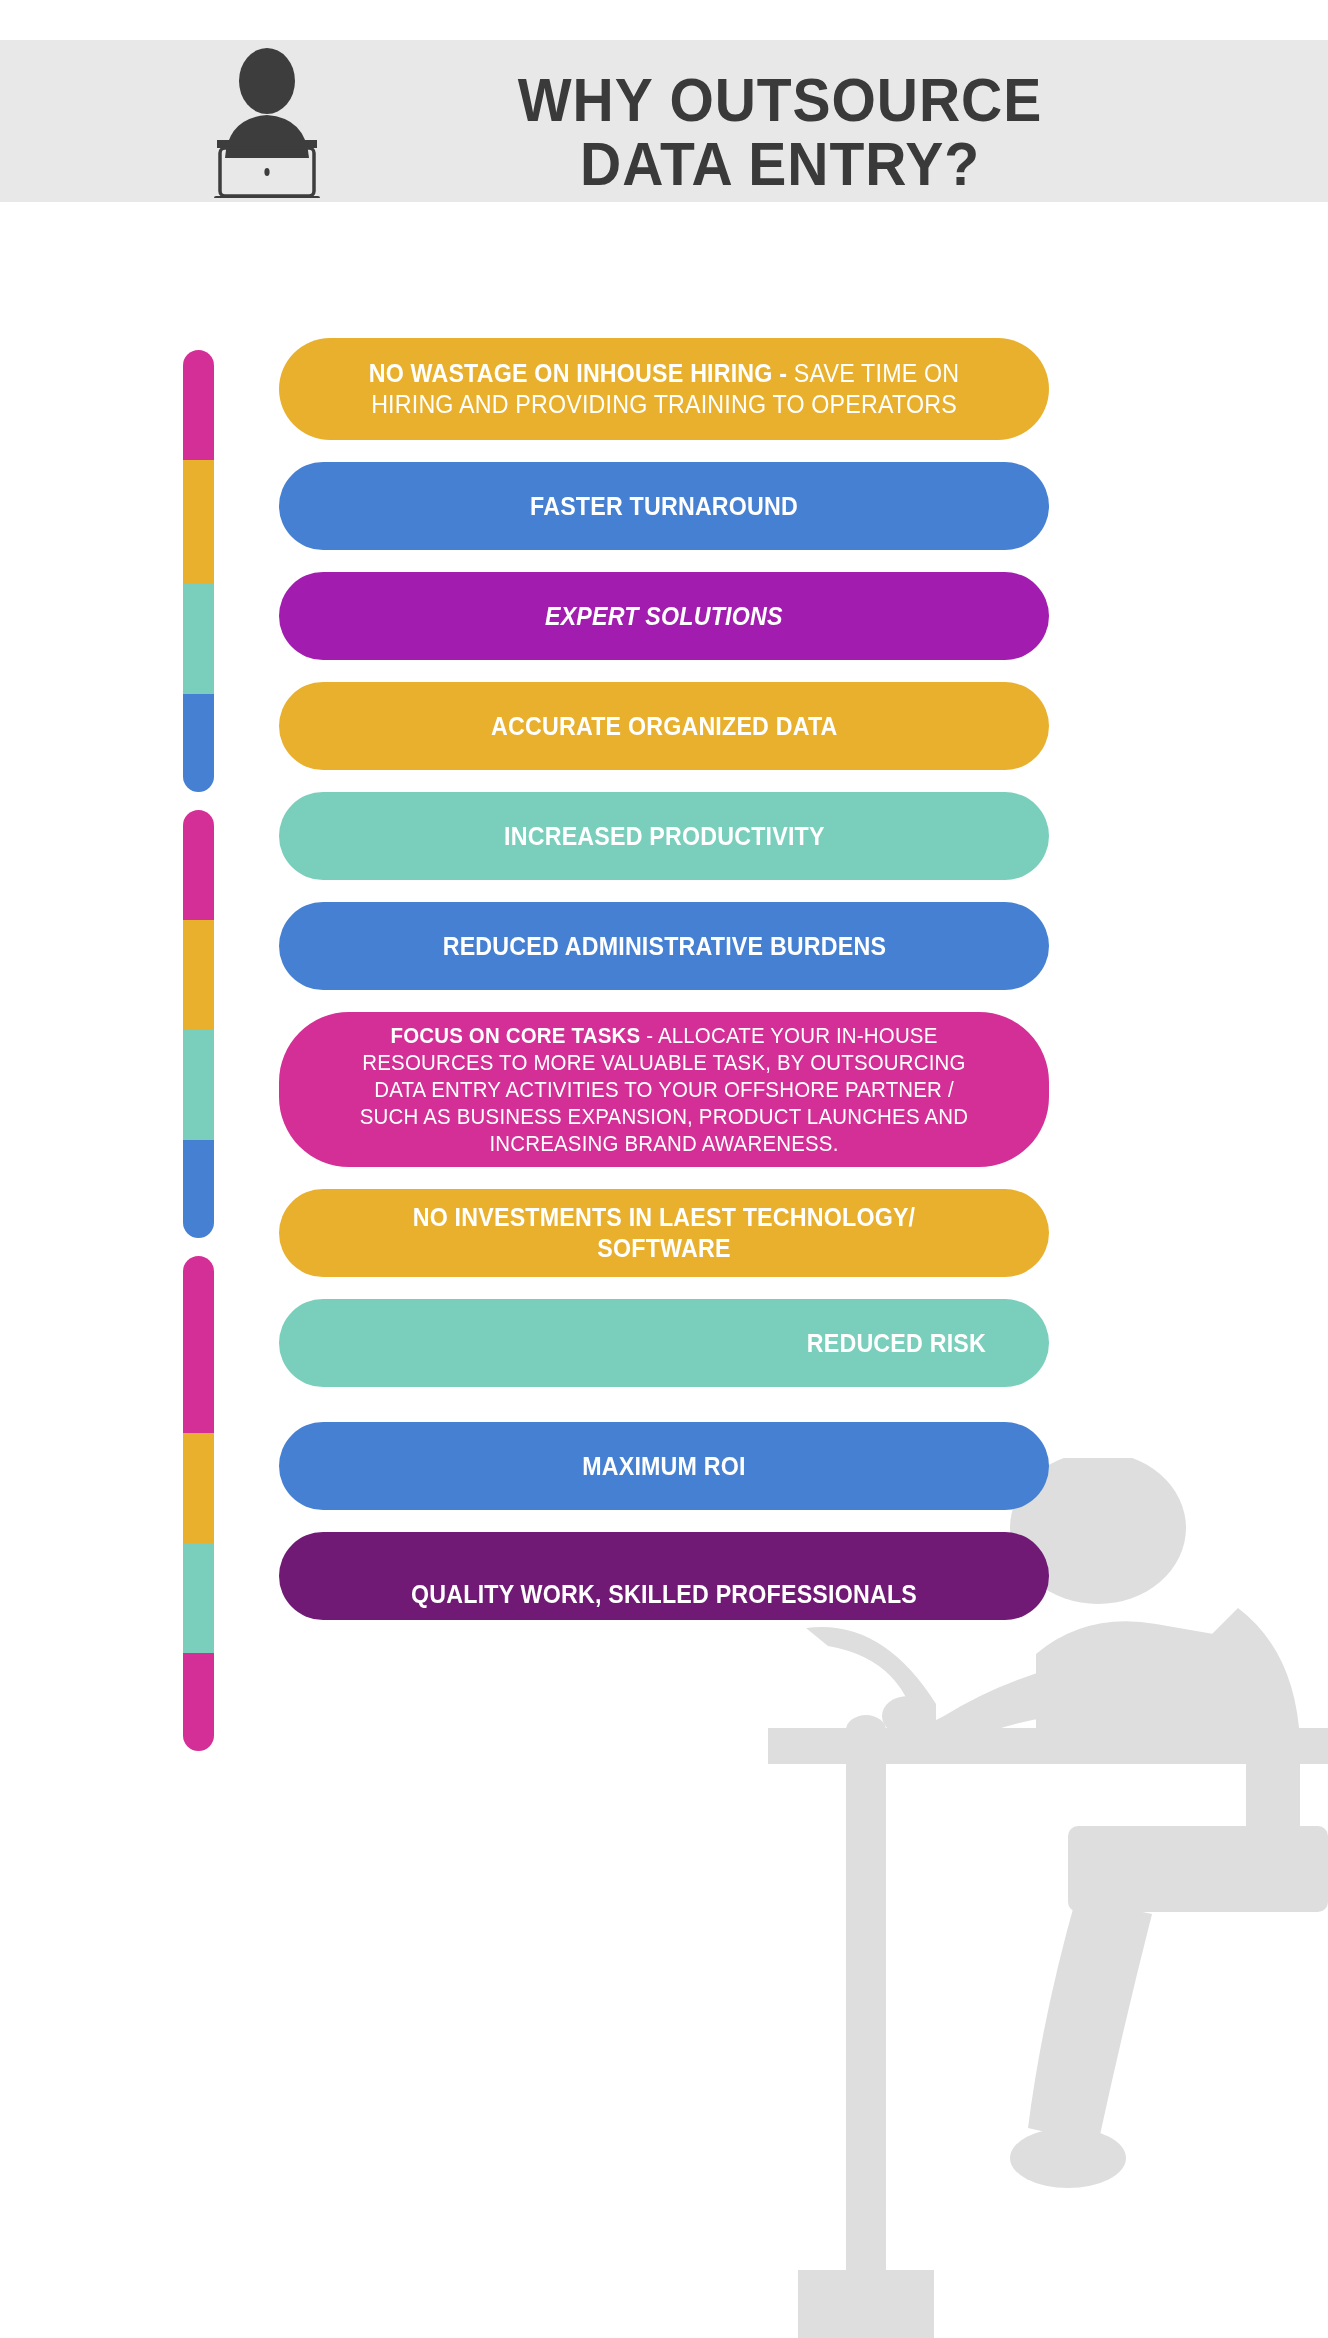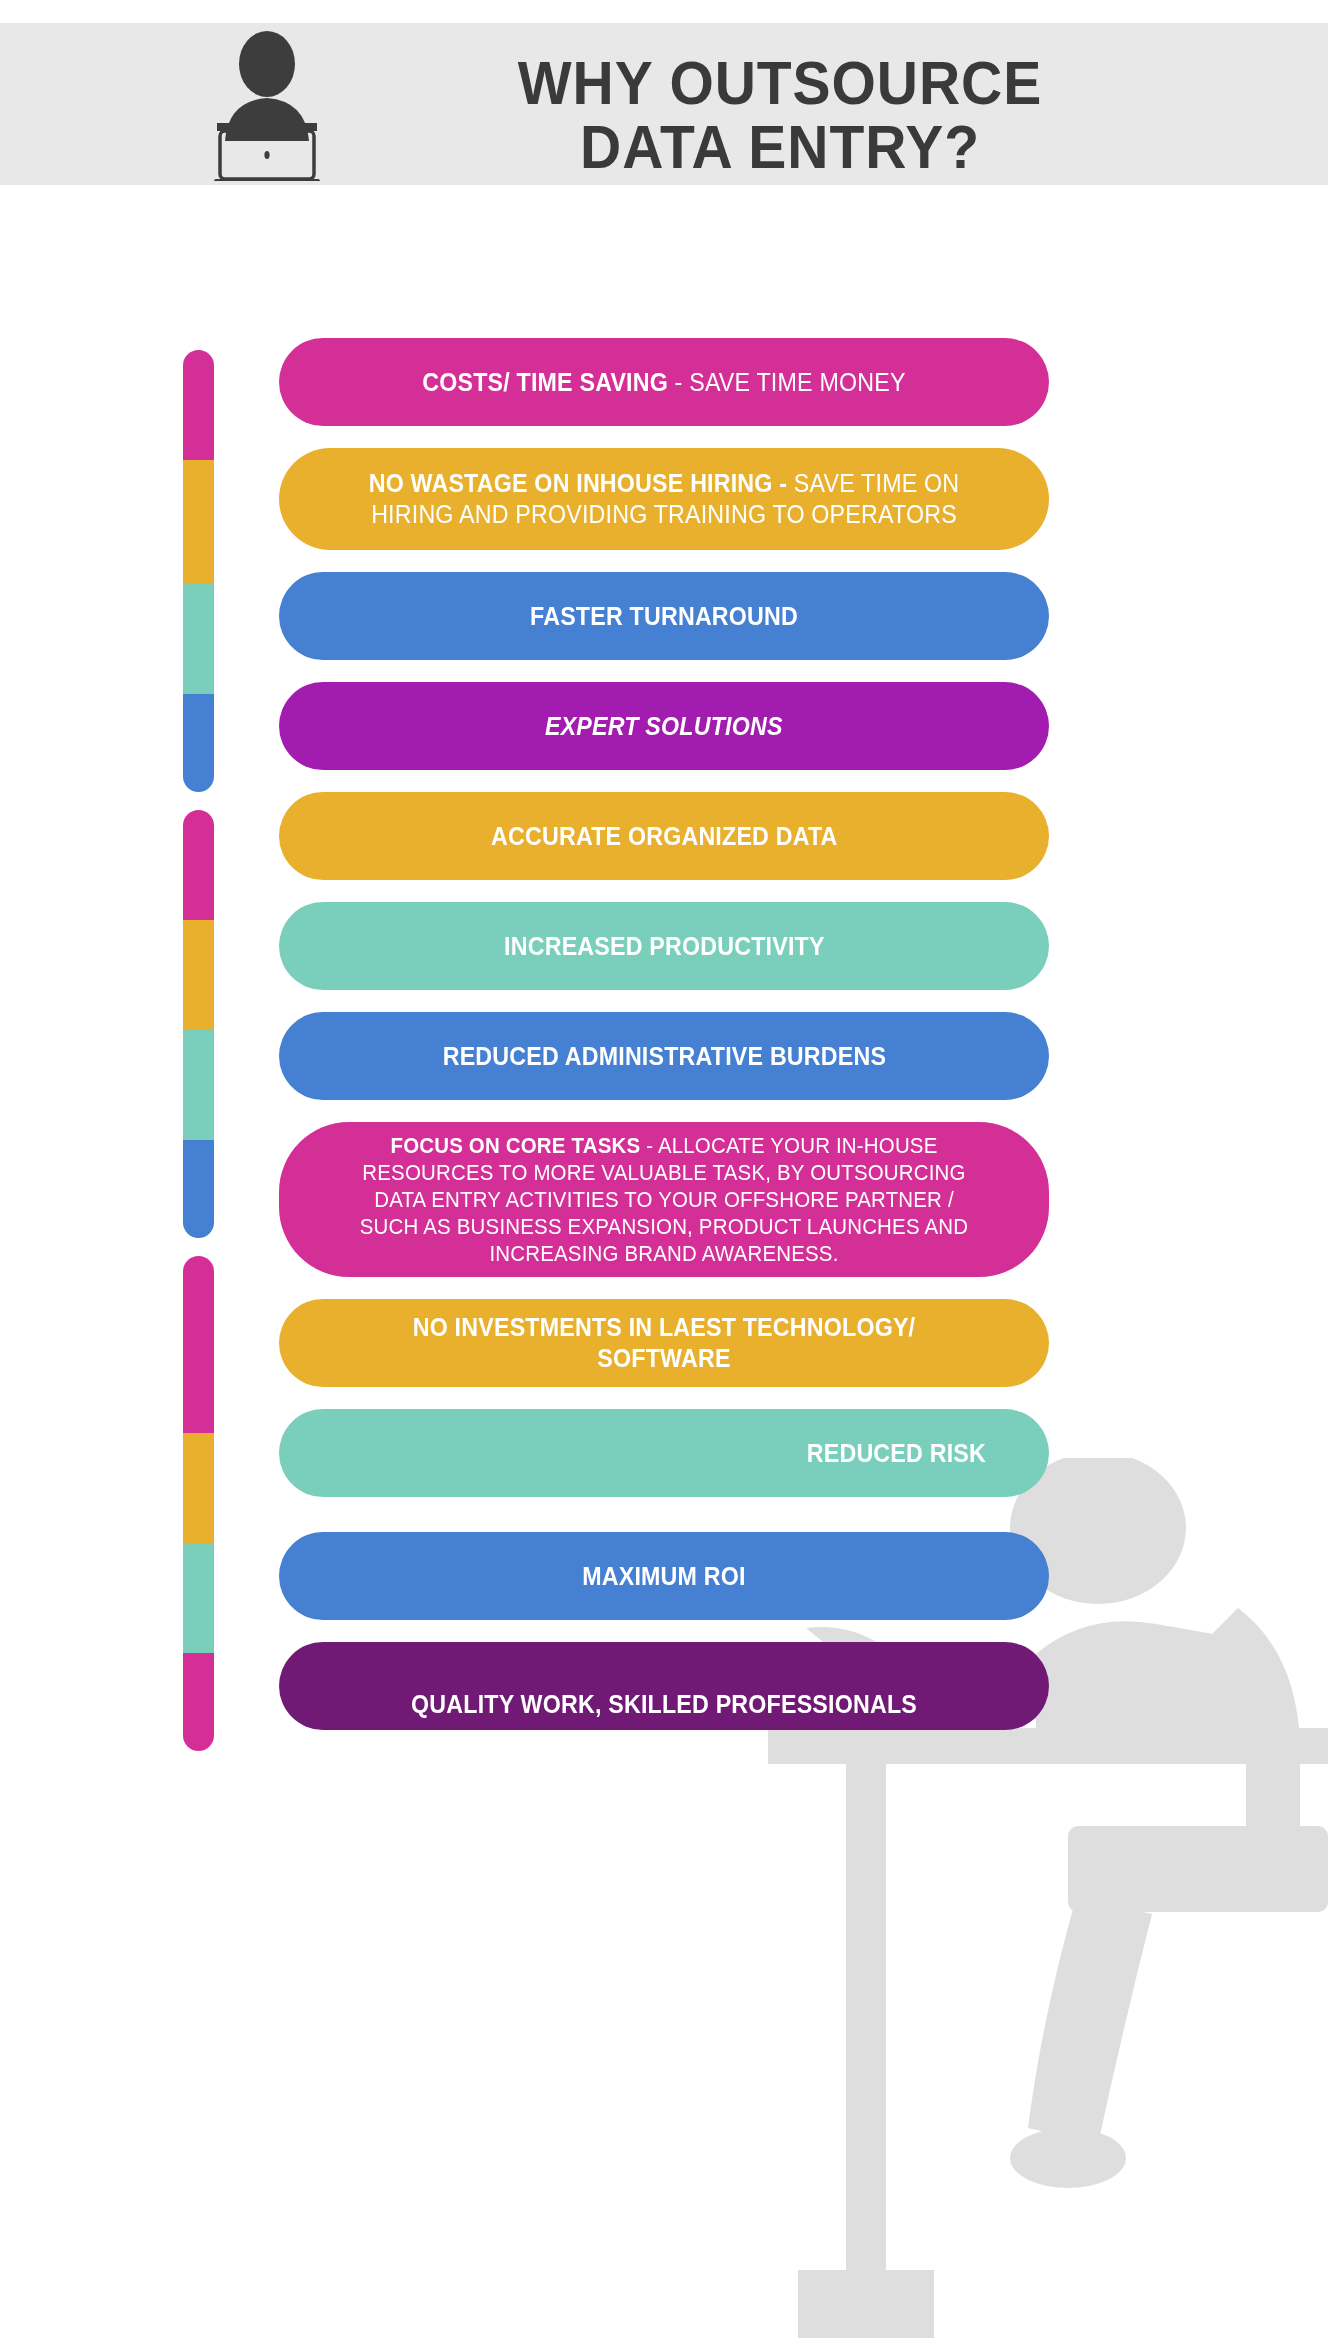--- a/index.html
+++ b/index.html
@@ -28,21 +28,21 @@
     width: 560px;
     height: 880px;
     z-index: 0;
     pointer-events: none;
   }
 
   
   #header {
     position: absolute;
     left: 0;
-    top: 23px;
+    top: 40px;
     width: 1328px;
     height: 162px;
     background: #e8e8e8;
     z-index: 2;
     display: flex;
     align-items: center;
     padding-left: 20px;
   }
 
   #header-icon {
@@ -192,23 +192,20 @@
       </div>
       <div class="spine-group" style="height: 495px;">
         <div class="spine-seg" style="background: rgb(212, 47, 151); height: 177px;"></div>
         <div class="spine-seg" style="background: rgb(233, 176, 46); height: 110px;"></div>
         <div class="spine-seg" style="background: rgb(121, 207, 188); height: 110px;"></div>
         <div class="spine-seg" style="background: rgb(212, 47, 151); height: 110px;"></div>
       </div>
     </div>
 
   <div id="pills">
-      <div class="pill" style="background: rgb(212, 47, 151); min-height: 88px;">
-        <div class="pill-text"><b>COSTS/ TIME SAVING</b><span class="reg"> - SAVE TIME MONEY</span></div>
-      </div>
       <div class="pill" style="background: rgb(233, 176, 46); min-height: 102px;">
         <div class="pill-text"><b>NO WASTAGE ON INHOUSE HIRING -</b><span class="reg"> SAVE TIME ON HIRING AND PROVIDING TRAINING TO OPERATORS</span></div>
       </div>
       <div class="pill" style="background: rgb(69, 128, 210); min-height: 88px;">
         <div class="pill-text bold">FASTER TURNAROUND</div>
       </div>
       <div class="pill" style="background: #a21caf; min-height: 88px; font-style: italic;">
         <div class="pill-text bold">EXPERT SOLUTIONS</div>
       </div>
       <div class="pill" style="background: rgb(233, 176, 46); min-height: 88px;">

